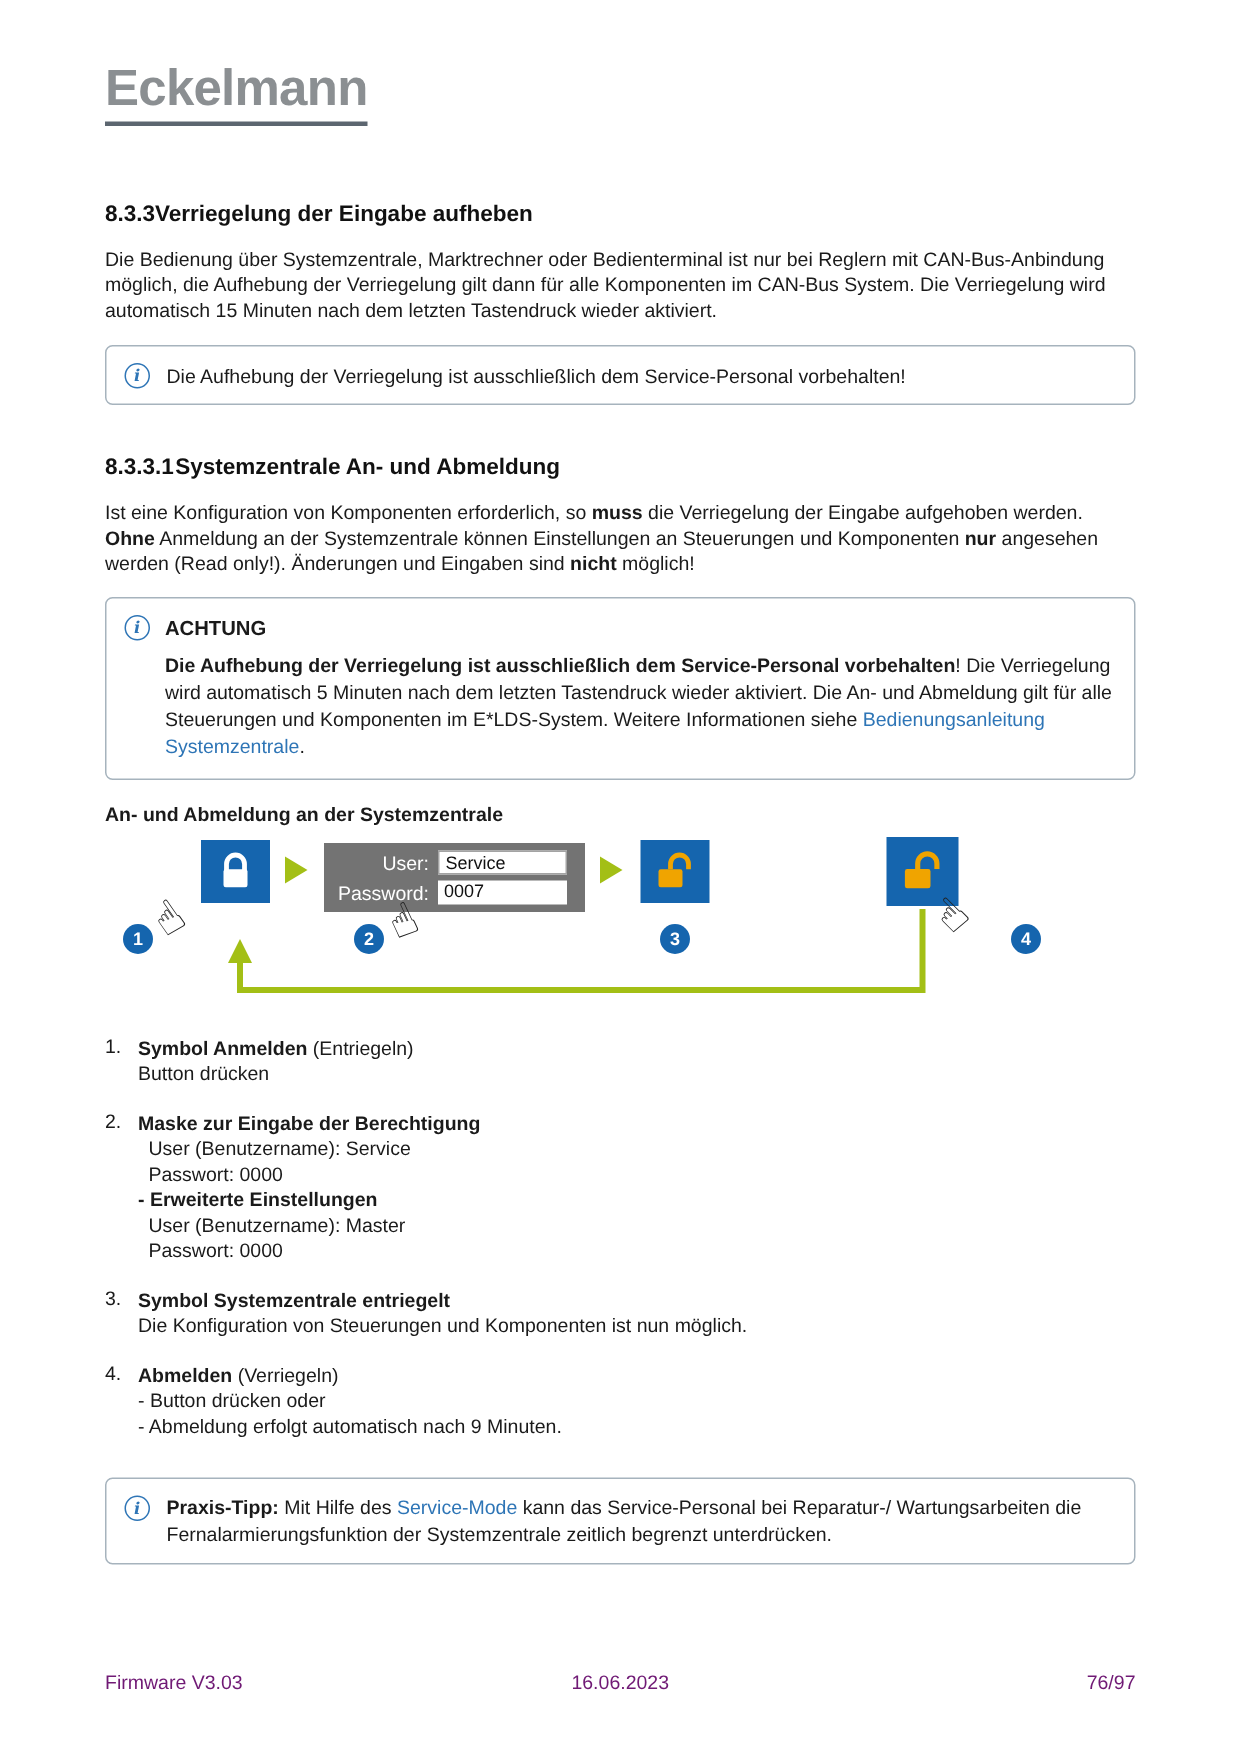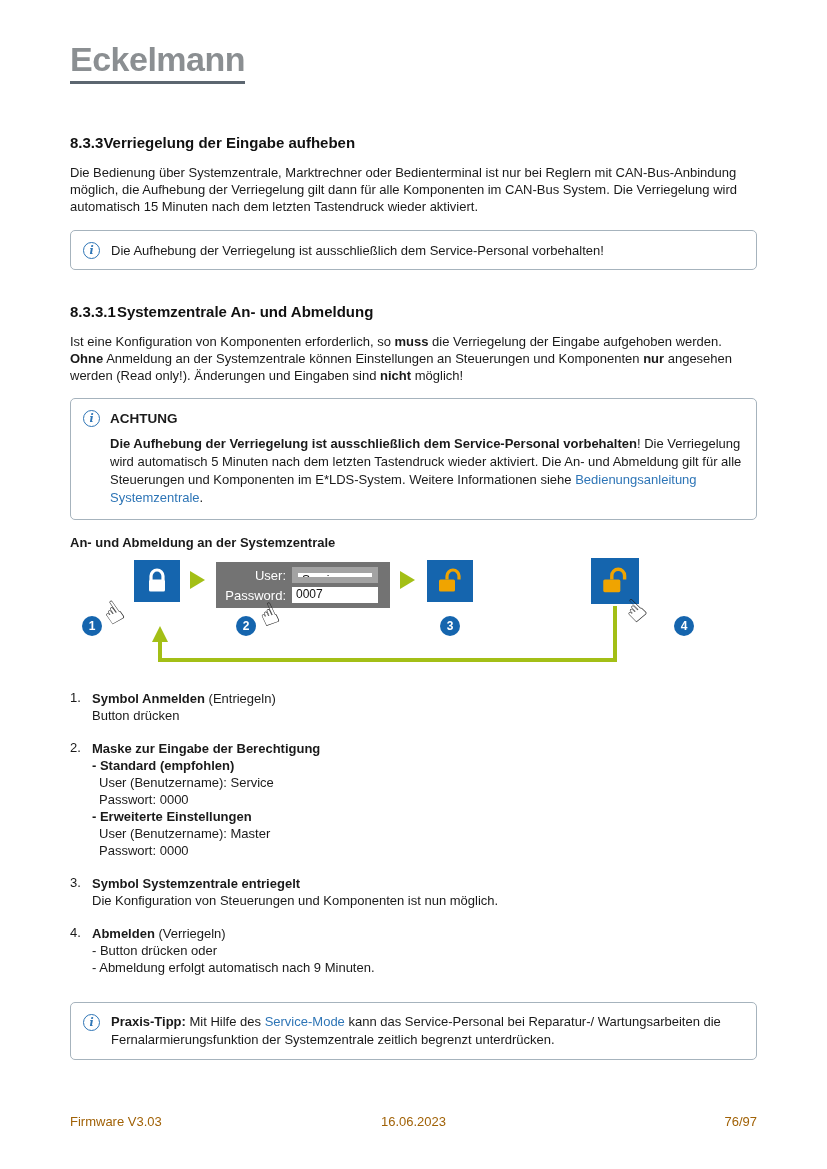--- a/index.html
+++ b/index.html
@@ -47,39 +47,39 @@
   .tile1 { left:64px; top:2px; }
   .tile3 { left:357px; top:2px; }
   .tile4 { left:521px; top:0; width:48px; height:46px; }
   .tri { position:absolute; width:0; height:0; border-top:9px solid transparent; border-bottom:9px solid transparent; border-left:15px solid #a3bf16; }
   .tri1 { left:120px; top:13px; }
   .tri2 { left:330px; top:13px; }
   .login-panel { position:absolute; left:146px; top:4px; width:174px; height:46px; background:#737373; padding:5px 8px 5px 6px; display:flex; flex-direction:column; justify-content:space-between; }
   .login-row { display:flex; align-items:center; gap:6px; }
   .login-lbl { color:#fff; font-size:13px; width:64px; text-align:right; flex:0 0 64px; }
   .login-field { background:#fff; color:#111; font-size:12px; line-height:15px; height:16px; width:86px; padding:0 4px; overflow:hidden; }
-  .login-field.user { border:6px solid #a3a3a3; }
+  .login-field.user { border:1px solid #a3a3a3; }
   .step-circle { position:absolute; width:20px; height:20px; border-radius:50%; background:#1565ae; color:#fff; font-size:12px; font-weight:bold; display:flex; align-items:center; justify-content:center; top:58px; }
   .c1 { left:12px; } .c2 { left:166px; } .c3 { left:370px; } .c4 { left:604px; }
   .hand { position:absolute; font-family:"DejaVu Sans", sans-serif; font-size:30px; color:#222; line-height:1; }
   .h1 { left:34px; top:40px; transform:rotate(-35deg); }
   .h2 { left:190px; top:42px; transform:rotate(-25deg); }
   .h4 { left:556px; top:38px; transform:rotate(-45deg); }
   .return-line { position:absolute; left:0; top:0; width:687px; height:118px; pointer-events:none; }
 
   
   .steps { margin-top:14px; }
   .step-item { display:flex; margin-bottom:16px; }
   .marker { width:22px; flex:0 0 22px; }
   .li-body { flex:1; }
   .line { line-height:17px; }
   .line.ind { padding-left:7px; }
 
   
-  .footer { position:absolute; left:70px; right:70px; top:1114px; display:grid; grid-template-columns:1fr auto 1fr; font-size:13px; color:#a16207; }
+  .footer { position:absolute; left:70px; right:70px; top:1114px; display:grid; grid-template-columns:1fr auto 1fr; font-size:13px; color:#701a75; }
   .footer .f-center { justify-self:center; }
   .footer .f-right { justify-self:end;text-align:right; }
 </style>
 </head>
 <body>
 
 <div class="content">
 
   <div class="logo-wrap">
     <div class="logo">Eckelmann</div>
@@ -175,21 +175,20 @@
       <div class="li-body">
         <div class="line"><span class="b">Symbol Anmelden</span><span> (Entriegeln)</span></div>
         <div class="line"><span>Button drücken</span></div>
       </div>
     </div>
 
     <div class="step-item">
       <span class="marker">2.</span>
       <div class="li-body">
         <div class="line"><span class="b">Maske zur Eingabe der Berechtigung</span></div>
-        <div class="line"><span class="b">- Standard (empfohlen)</span></div>
         <div class="line ind"><span>User (Benutzername): Service</span></div>
         <div class="line ind"><span>Passwort: 0000</span></div>
         <div class="line"><span class="b">- Erweiterte Einstellungen</span></div>
         <div class="line ind"><span>User (Benutzername): Master</span></div>
         <div class="line ind"><span>Passwort: 0000</span></div>
       </div>
     </div>
 
     <div class="step-item">
       <span class="marker">3.</span>

